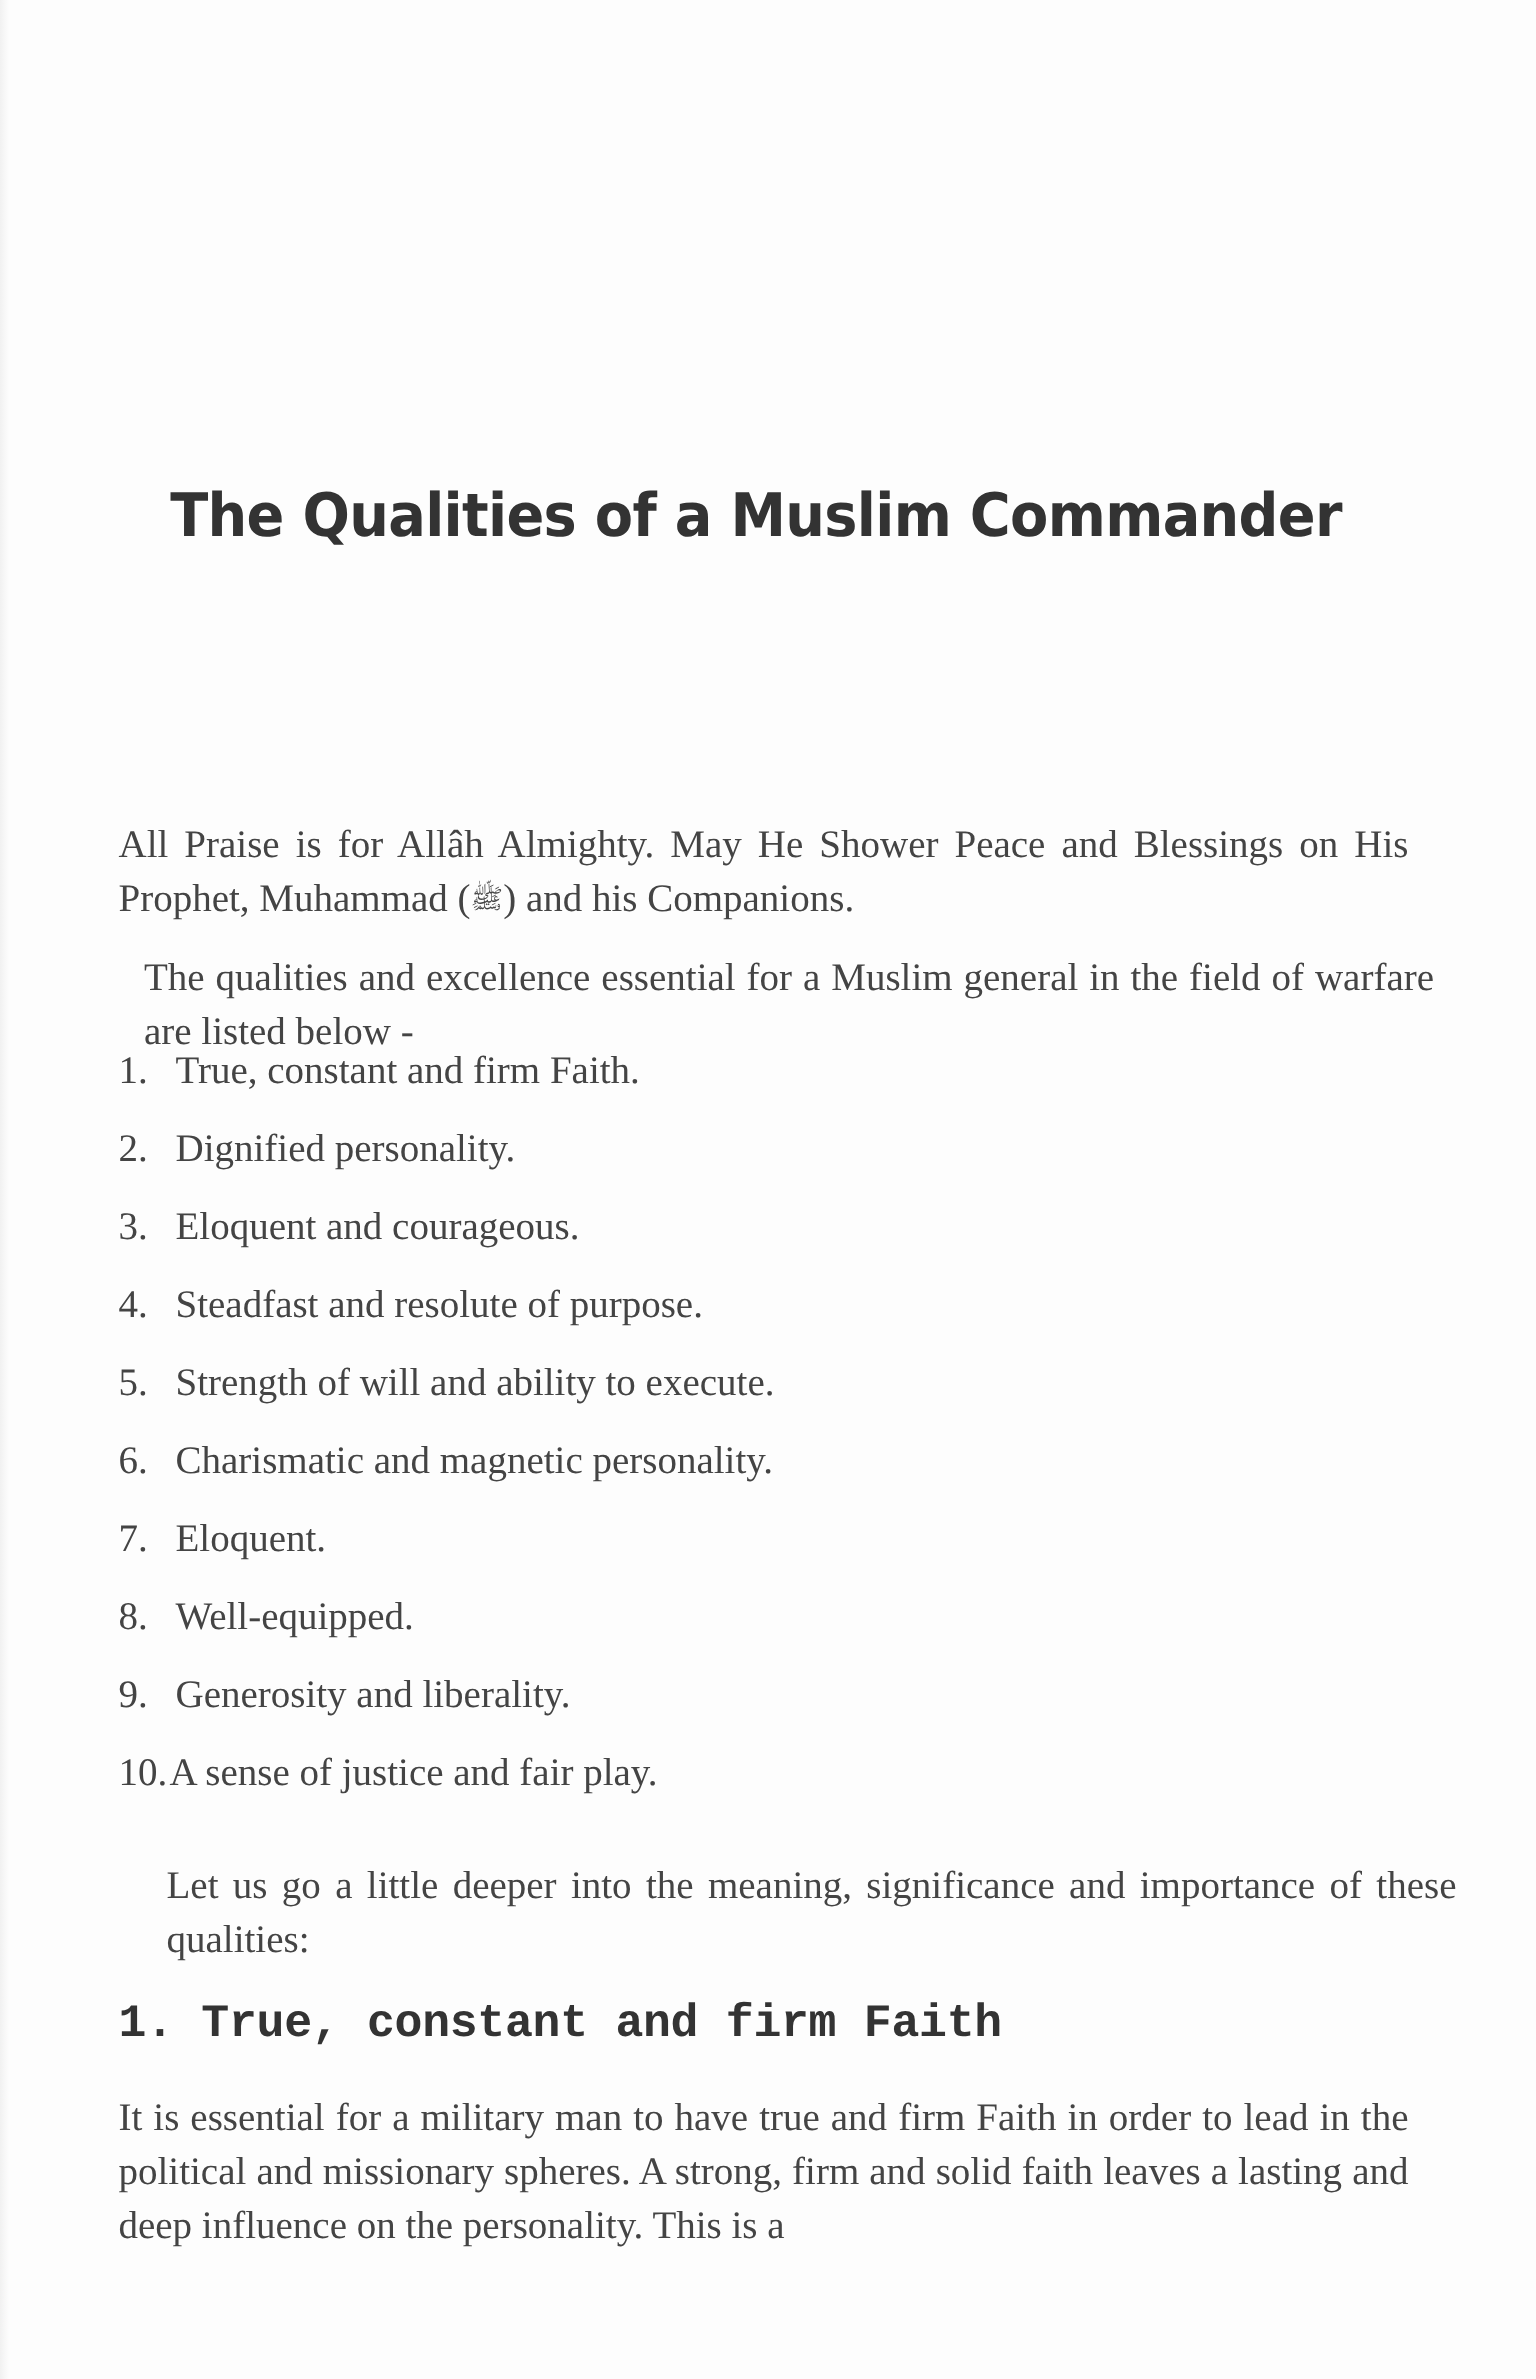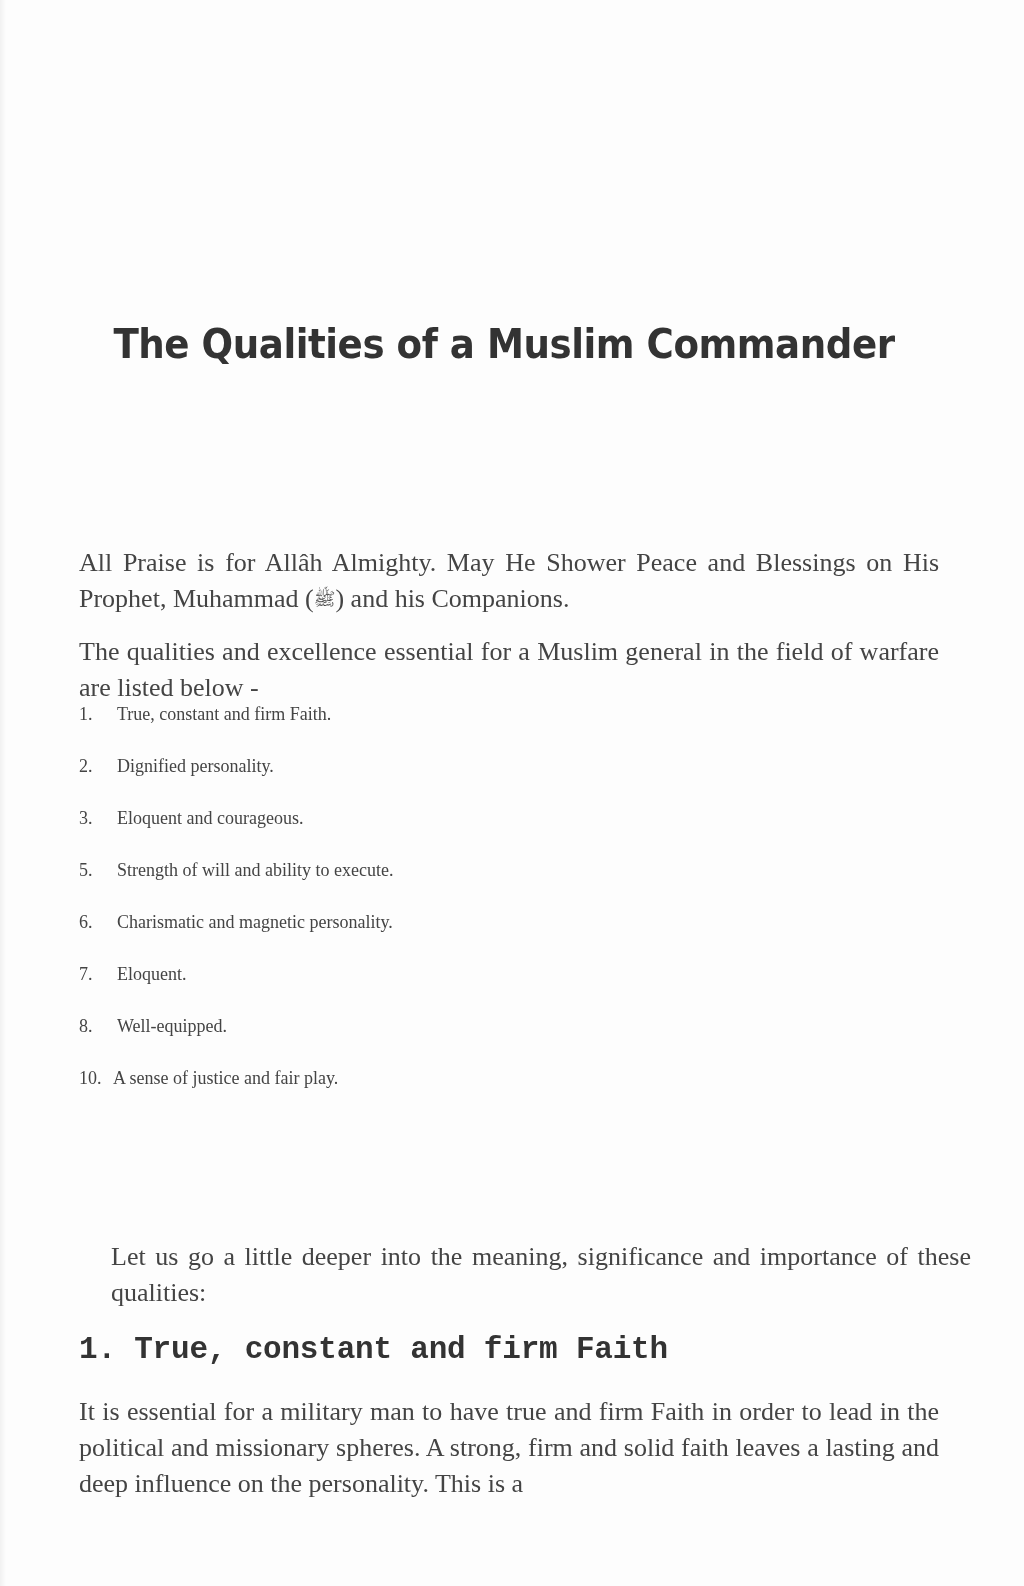--- a/index.html
+++ b/index.html
@@ -47,35 +47,35 @@
     .body-text {
       position: absolute;
       left: 67px;
       width: 860px;
       font-size: 26px;
       line-height: 36px;
       color: #444444;
       text-align: justify;
     }
     .para-1 { top: 518px; margin-top: 27px; }
-    .para-2 { top: 608px; }
+    .para-2 { top: 608px; margin-left: 17px; }
     .para-3 { top: 1213px; margin-left: 32px; }
     .para-4 { top: 1368px; }
 
     .qualities-list {
       position: absolute;
       left: 67px;
       top: 696px;
       margin: 0;
       padding: 0;
       list-style: none;
     }
     .qualities-list li {
       height: 52px;
-      font-size: 18px;
+      font-size: 26px;
       line-height: 36px;
       color: #444444;
       white-space: nowrap;
     }
     .qualities-list .num {
       display: inline-block;
       width: 38px;
     }
     .qualities-list .num.wide {
       width: 34px;
@@ -105,24 +105,26 @@
   <h1 class="title">The Qualities of a Muslim Commander</h1>
 
   <p class="body-text para-1"><span>All  Praise  is for Allâh Almighty. May He Shower Peace and Blessings on His Prophet, Muhammad (</span><span class="pbuh">ﷺ</span><span>) and his Companions.</span></p>
 
   <p class="body-text para-2">The  qualities and excellence essential for a Muslim general in the field of warfare are listed below -</p>
 
   <ul class="qualities-list">
     <li><span class="num">1.</span><span>True, constant and firm Faith.</span></li>
     <li><span class="num">2.</span><span>Dignified personality.</span></li>
     <li><span class="num">3.</span><span>Eloquent and courageous.</span></li>
+    <li><span class="num">4.</span><span>Steadfast and resolute of purpose.</span></li>
     <li><span class="num">5.</span><span>Strength of will and ability to execute.</span></li>
     <li><span class="num">6.</span><span>Charismatic and magnetic personality.</span></li>
     <li><span class="num">7.</span><span>Eloquent.</span></li>
     <li><span class="num">8.</span><span>Well-equipped.</span></li>
+    <li><span class="num">9.</span><span>Generosity and liberality.</span></li>
     <li><span class="num wide">10.</span><span>A sense of justice and fair play.</span></li>
   </ul>
 
   <p class="body-text para-3">Let  us go a little deeper into the meaning, significance and importance of these qualities:</p>
 
   <h2 class="section-heading">1. True, constant and firm Faith</h2>
 
   <p class="body-text para-4">It  is essential for a military man to have true and firm Faith in order to lead  in  the  political and missionary spheres. A strong, firm and solid faith  leaves  a  lasting  and deep influence on the personality. This is a</p>
 
 </div>

